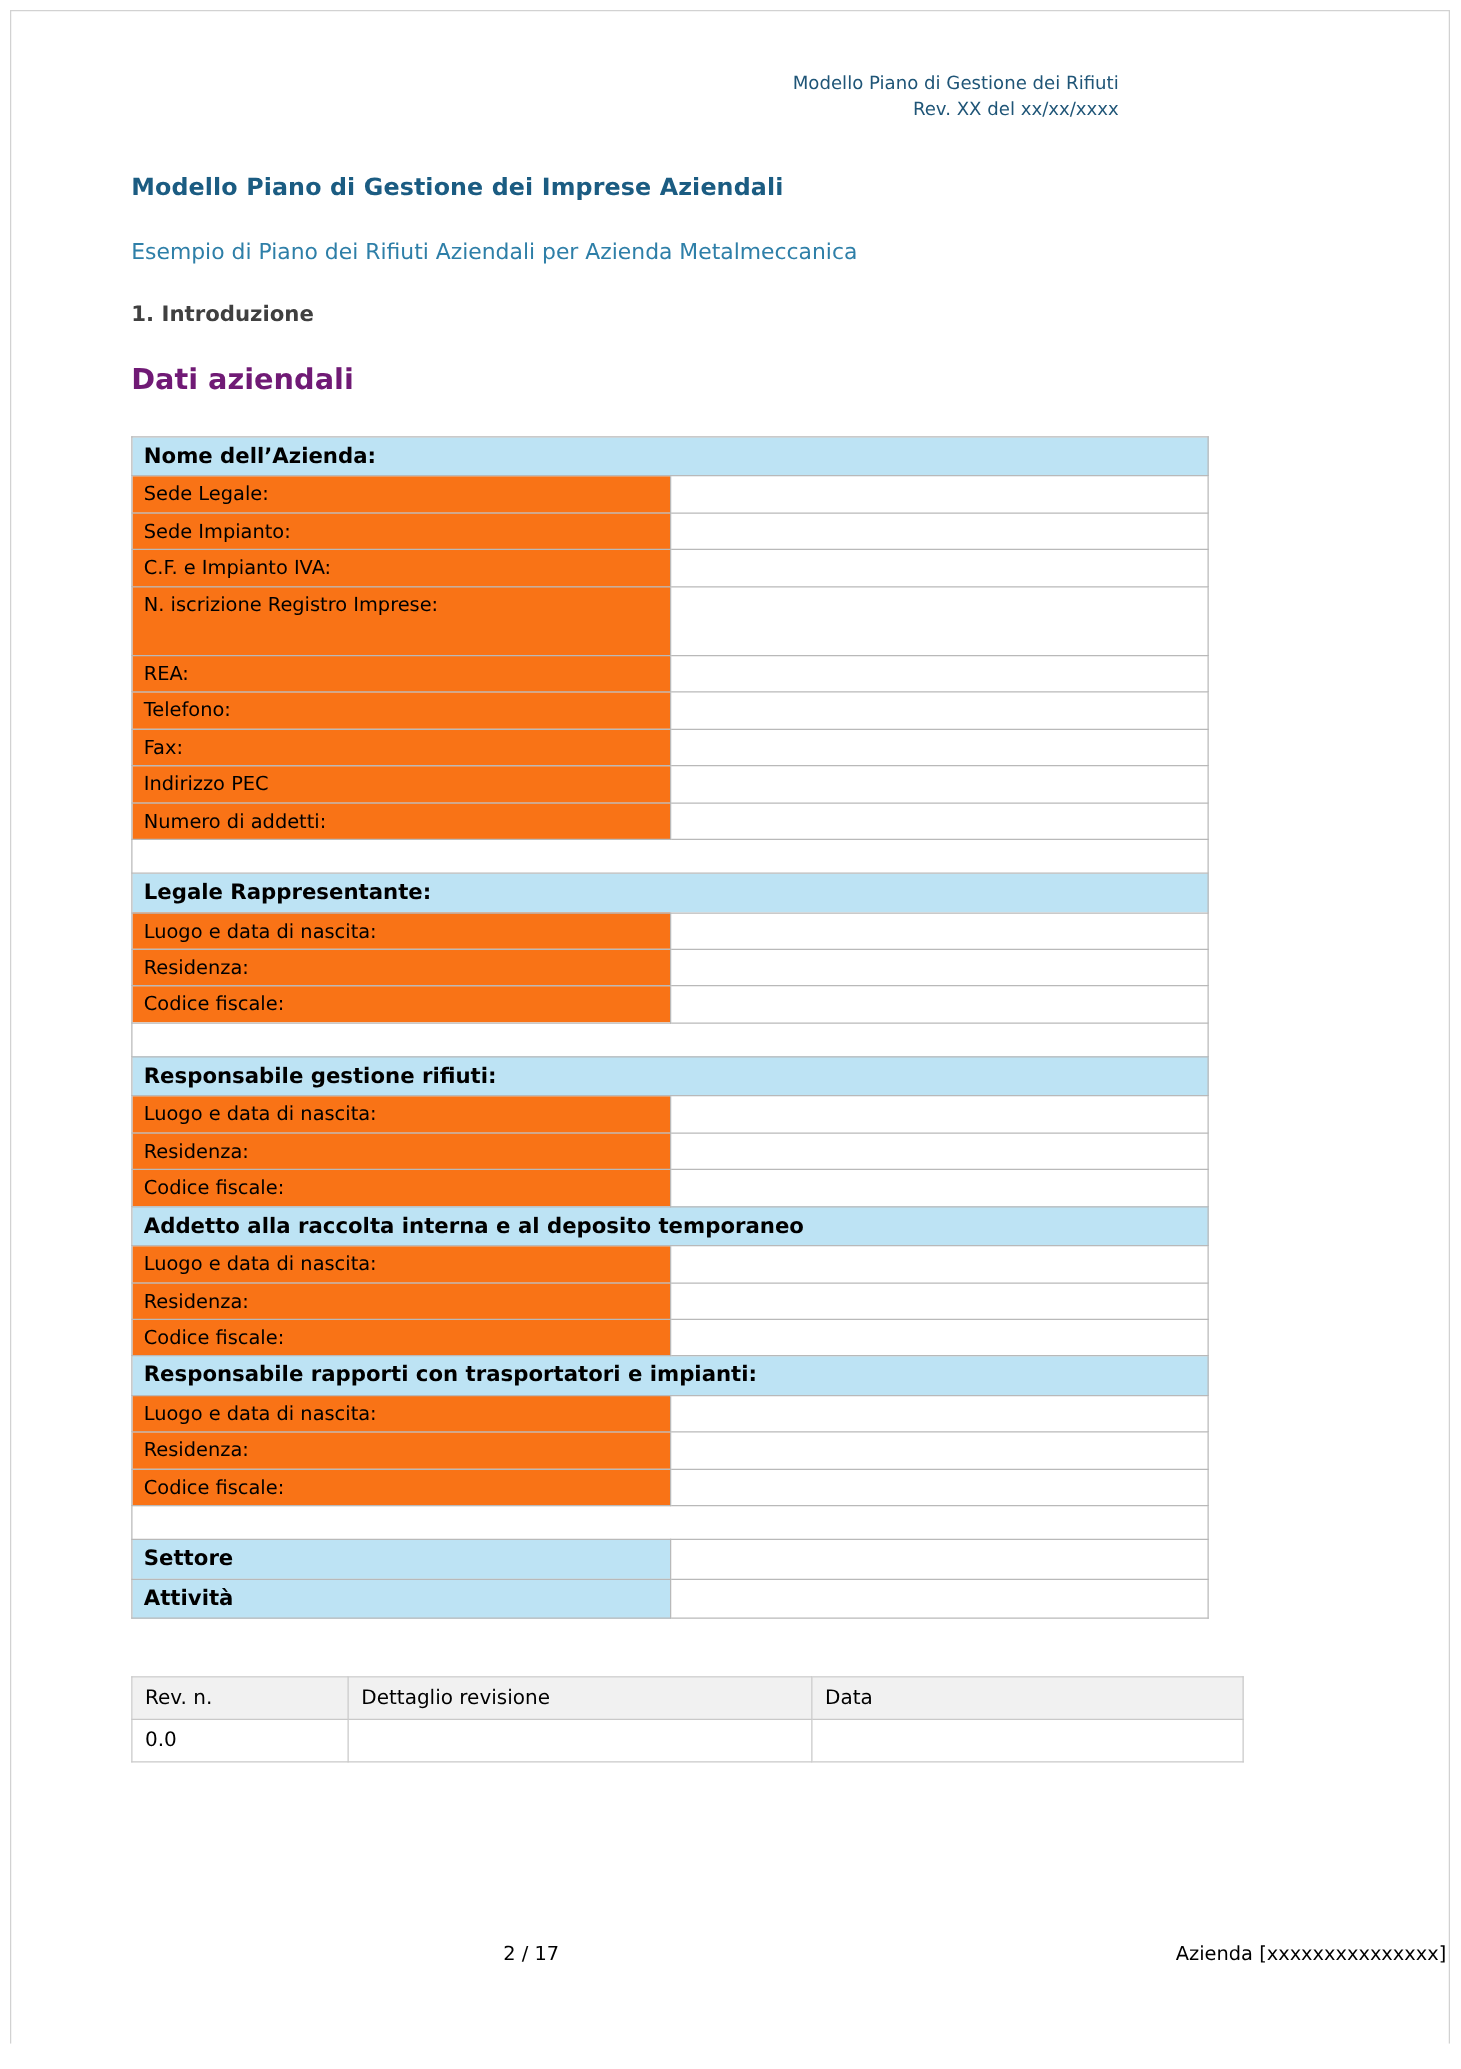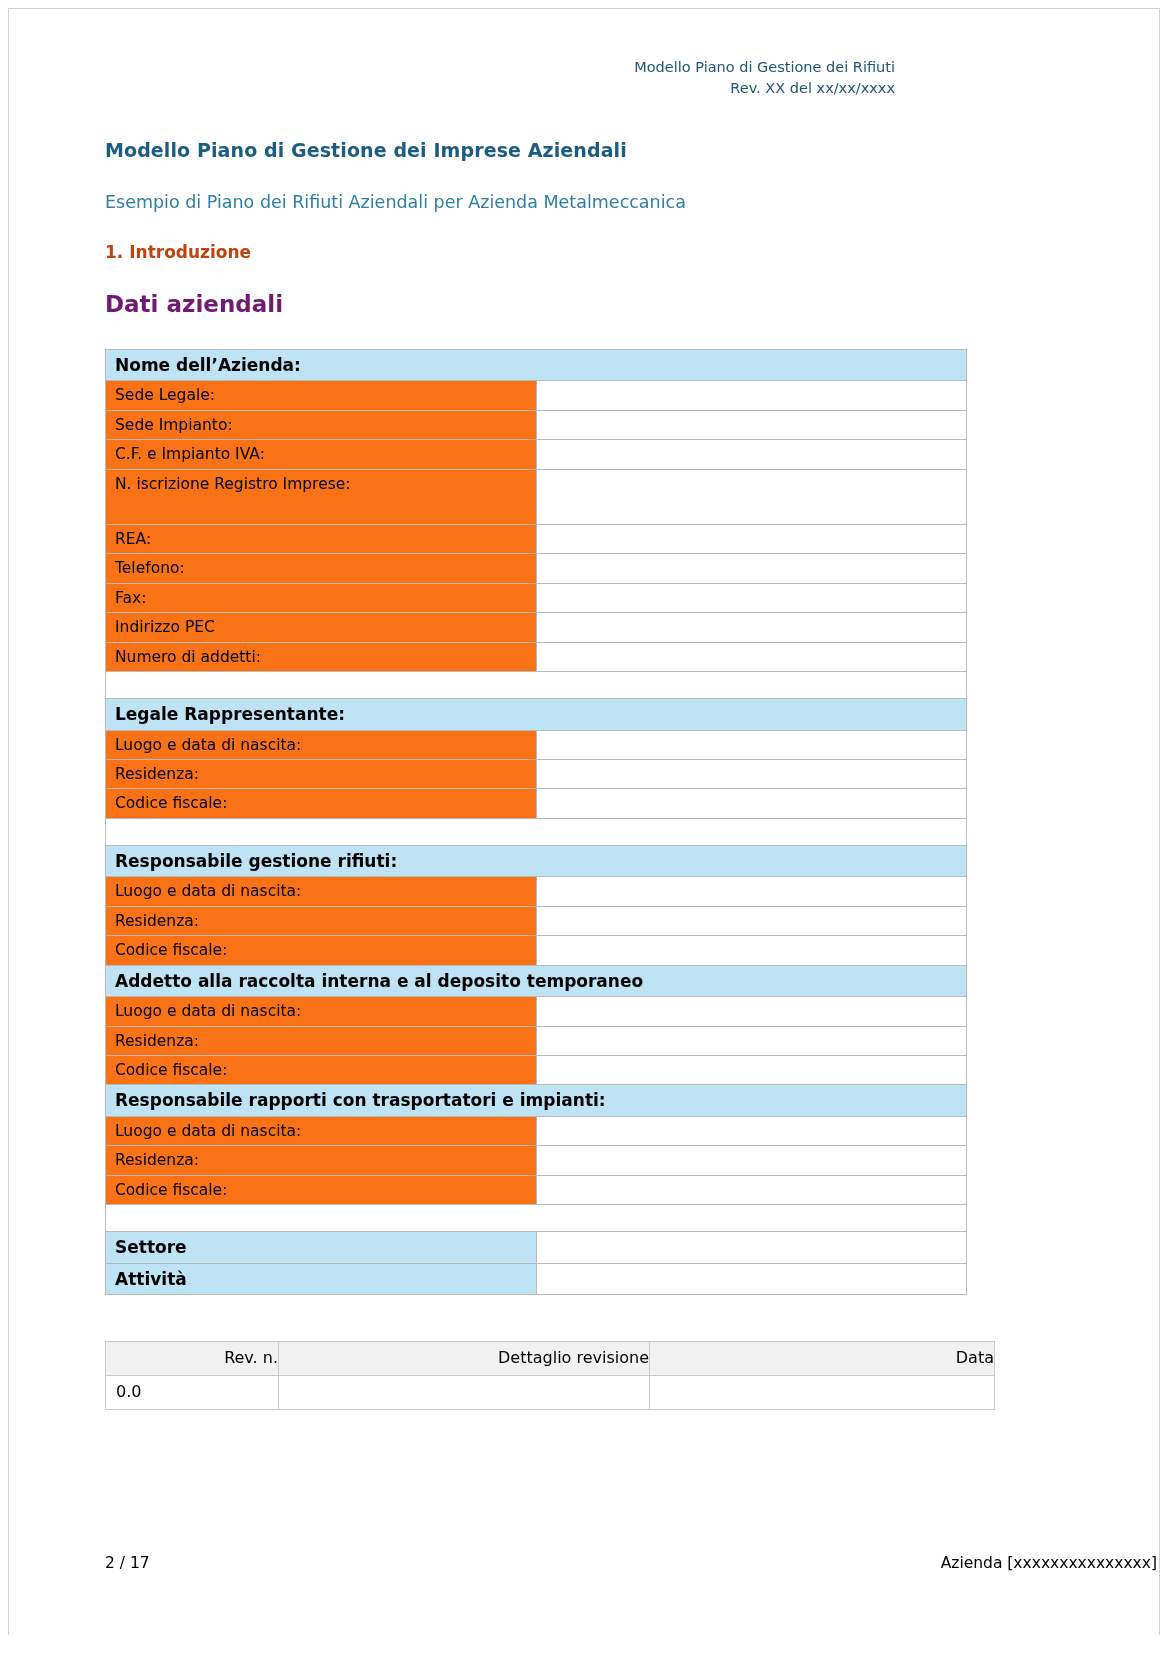--- a/index.html
+++ b/index.html
@@ -61,21 +61,21 @@
   .title-sub {
     margin-top: 31px;
     font-size: 17.5px;
     color: #2e7fa8;
     font-weight: normal;
   }
   .h-section {
     margin-top: 30px;
     font-size: 17px;
     font-weight: bold;
-    color: #c2410c;
+    color: #404040;
   }
   .h-sub {
     margin-top: 29px;
     font-size: 23px;
     font-weight: bold;
     color: #701a75;
   }
 
   
   table.datatable {
@@ -136,40 +136,39 @@
   }
   table.revtable td {
     border: 1px solid #c9c9c9;
     padding: 6px 0 6px 10px;
     height: 21px;
     vertical-align: top;
     background: #ffffff;
   }
   table.revtable tr.rev-head td {
     background: #f1f1f1;
-    text-align: right;
   }
   .rv-c1 { width: 162px; }
   .rv-c2 { width: 360px; }
 
   
   .doc-footer {
     position: absolute;
     left: 96px;
     top: 1545px;
     width: 960px;
     font-size: 15.5px;
     color: #000000;
   }
   .foot-center {
     position: absolute;
     left: 0;
     top: 0;
     width: 640px;
-    text-align: left;
+    text-align: center;
   }
   .foot-right {
     position: absolute;
     right: -92px;
     top: 0;
     white-space: nowrap;
   }
 </style>
 </head>
 <body>

